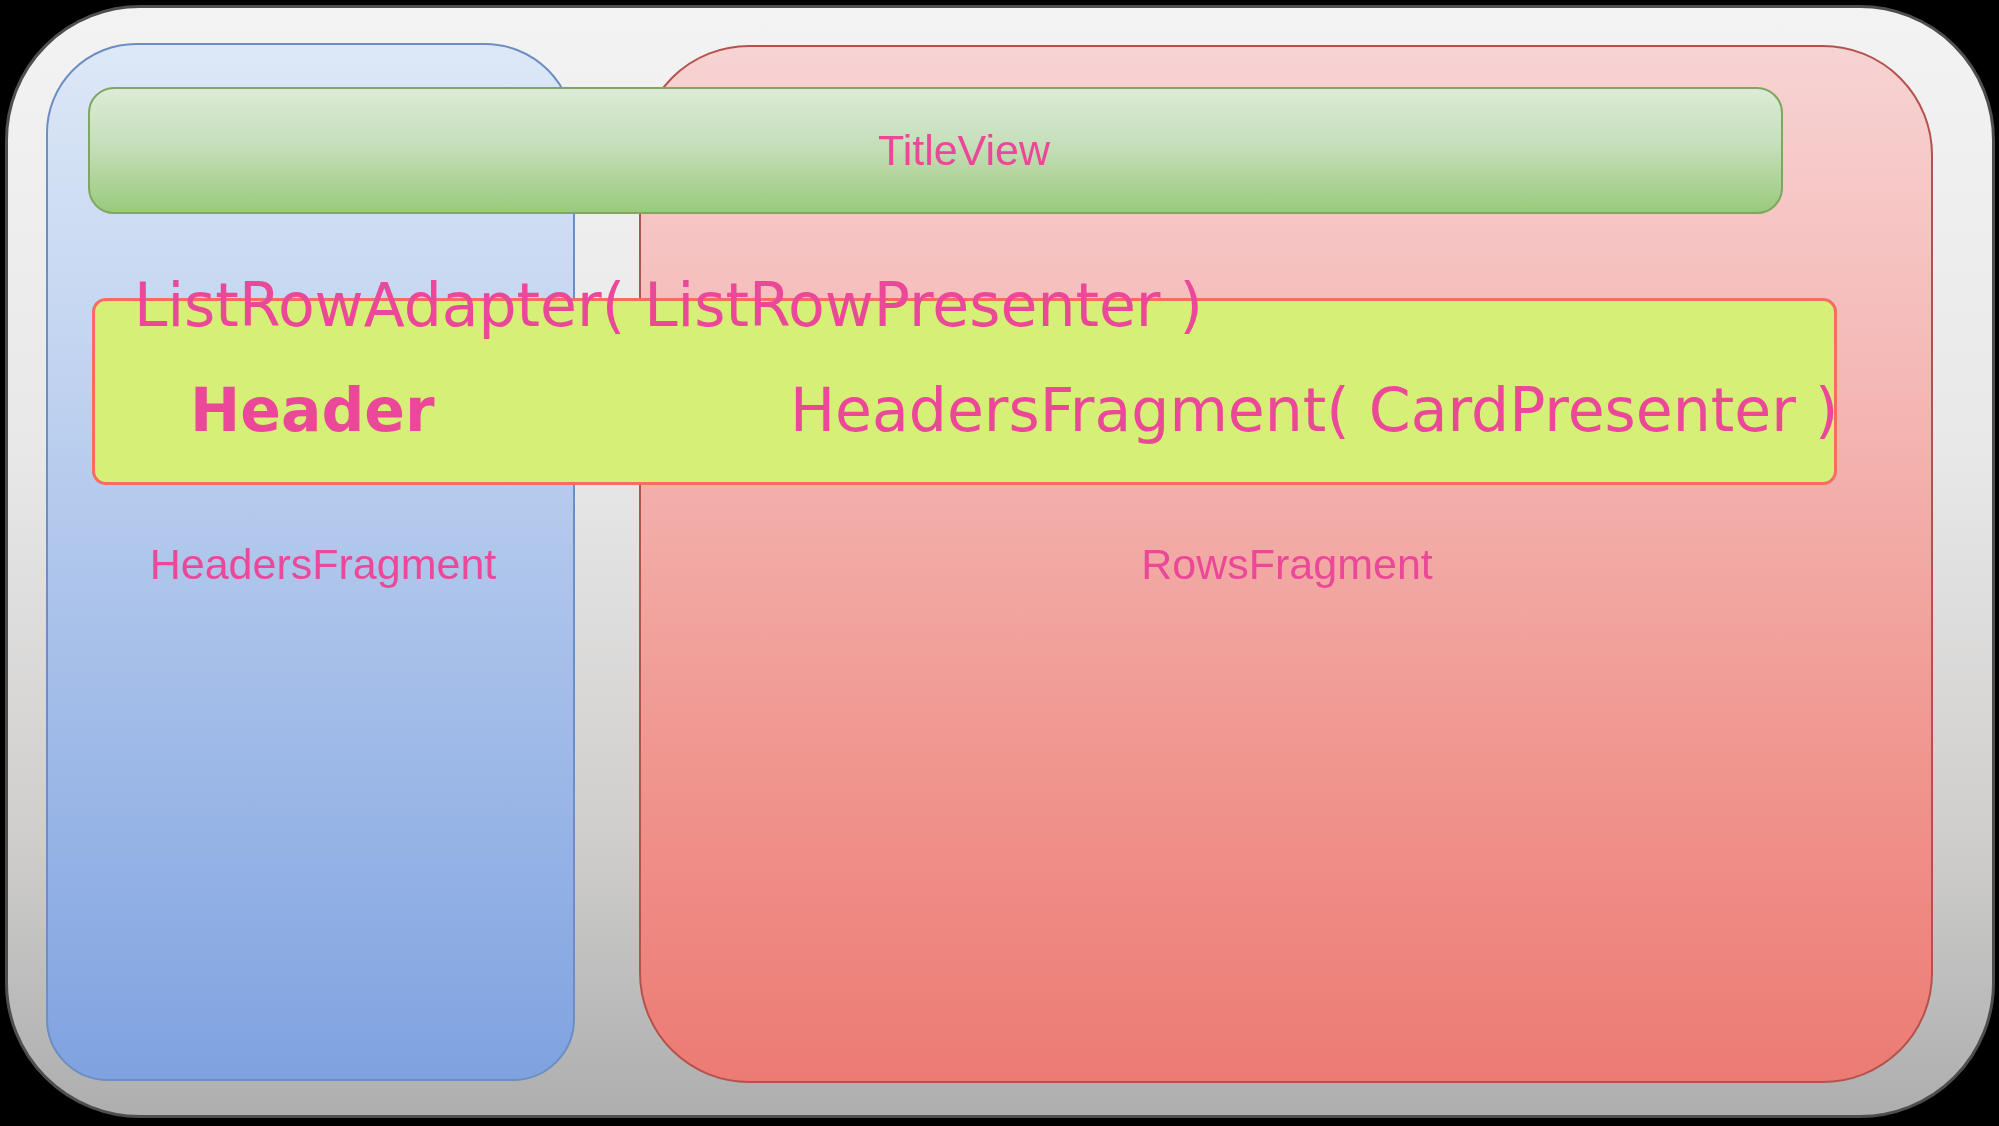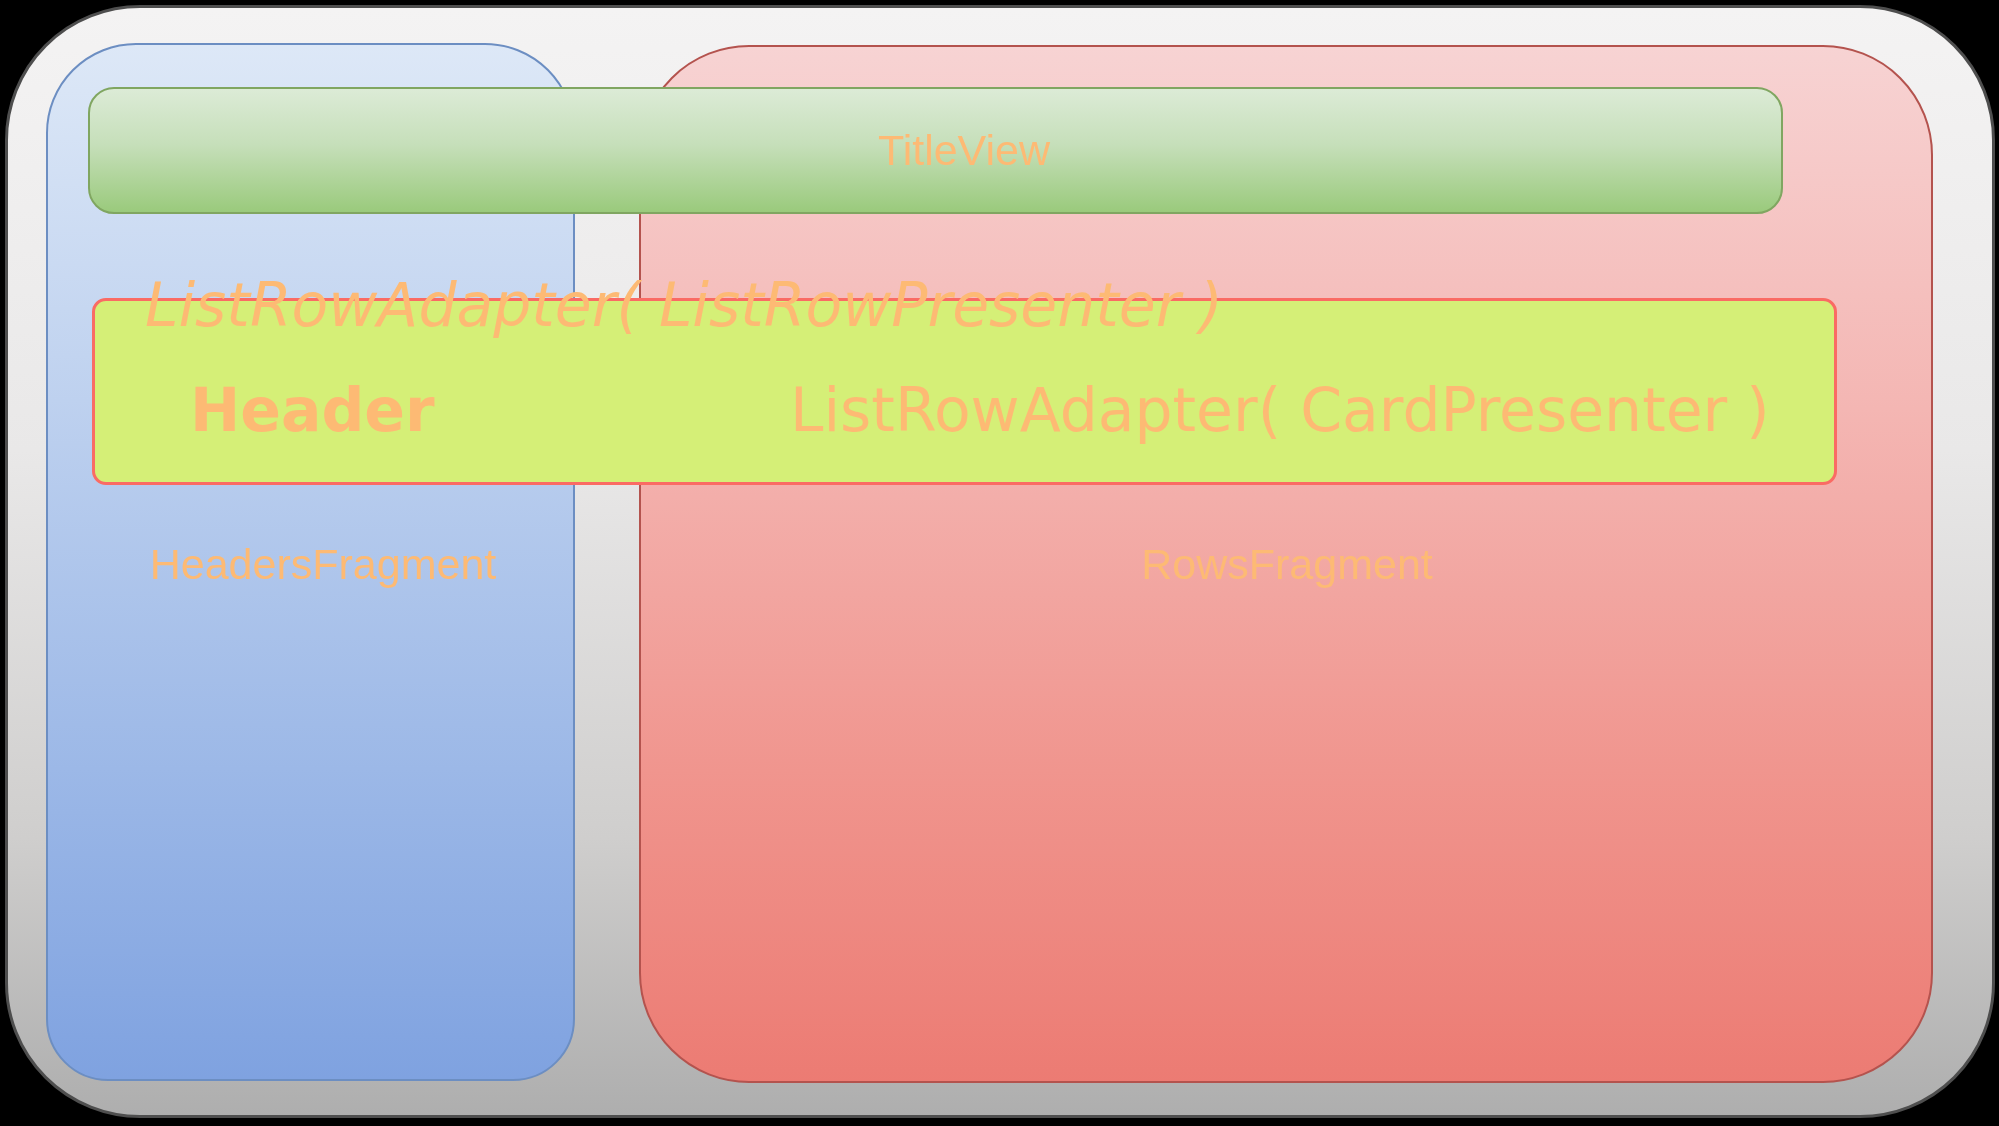--- a/index.html
+++ b/index.html
@@ -7,21 +7,21 @@
     padding: 0;
     background: #000000;
   }
   #canvas {
     position: relative;
     width: 1999px;
     height: 1126px;
     background: #000000;
     overflow: hidden;
     font-family: "Liberation Sans", sans-serif;
-    color: #fdba74;
+    color: #ec4899;
   }
   .abs { position: absolute; box-sizing: border-box; }
 
   
   #outer-frame {
     left: 5px; top: 5px;
     width: 1990px; height: 1113px;
     border: 3px solid #4e4e4e;
     border-radius: 135px;
     background: linear-gradient(180deg, #f4f3f3 0%, #e9e8e8 40%, #cfcecd 75%, #aeaeae 100%);
@@ -77,21 +77,21 @@
     line-height: 60px;
   }
   .small-text {
     font-family: "Liberation Sans", sans-serif;
     font-size: 43px;
     line-height: 43px;
   }
   .centered { transform: translate(-50%, -50%); }
 
   #titleview-label        { left: 964px;  top: 150px; }
-  #adapter-presenter-label{ left: 145px;  top: 275px; font-style: italic; }
+  #adapter-presenter-label{ left: 134px;  top: 275px; }
   #header-label           { left: 190px;  top: 380px; font-weight: bold; }
   #adapter-card-label     { left: 790px;  top: 380px; }
   #headersfragment-label  { left: 323px;  top: 564px; }
   #rowsfragment-label     { left: 1287px; top: 564px; text-align: center; }
 </style>
 </head>
 <body>
 
 <div id="canvas">
 
@@ -104,19 +104,19 @@
   <div id="title-bar" class="abs"></div>
 
   <div id="listrow-box" class="abs"></div>
 
   <div id="titleview-label" class="abs label small-text centered">TitleView</div>
 
   <div id="adapter-presenter-label" class="abs label big-text">ListRowAdapter( ListRowPresenter )</div>
 
   <div id="header-label" class="abs label big-text">Header</div>
 
-  <div id="adapter-card-label" class="abs label big-text">ListRowAdapter( CardPresenter )</div>
+  <div id="adapter-card-label" class="abs label big-text">HeadersFragment( CardPresenter )</div>
 
   <div id="headersfragment-label" class="abs label small-text centered">HeadersFragment</div>
 
   <div id="rowsfragment-label" class="abs label small-text centered">RowsFragment</div>
 
 </div>
 
 </body></html>

